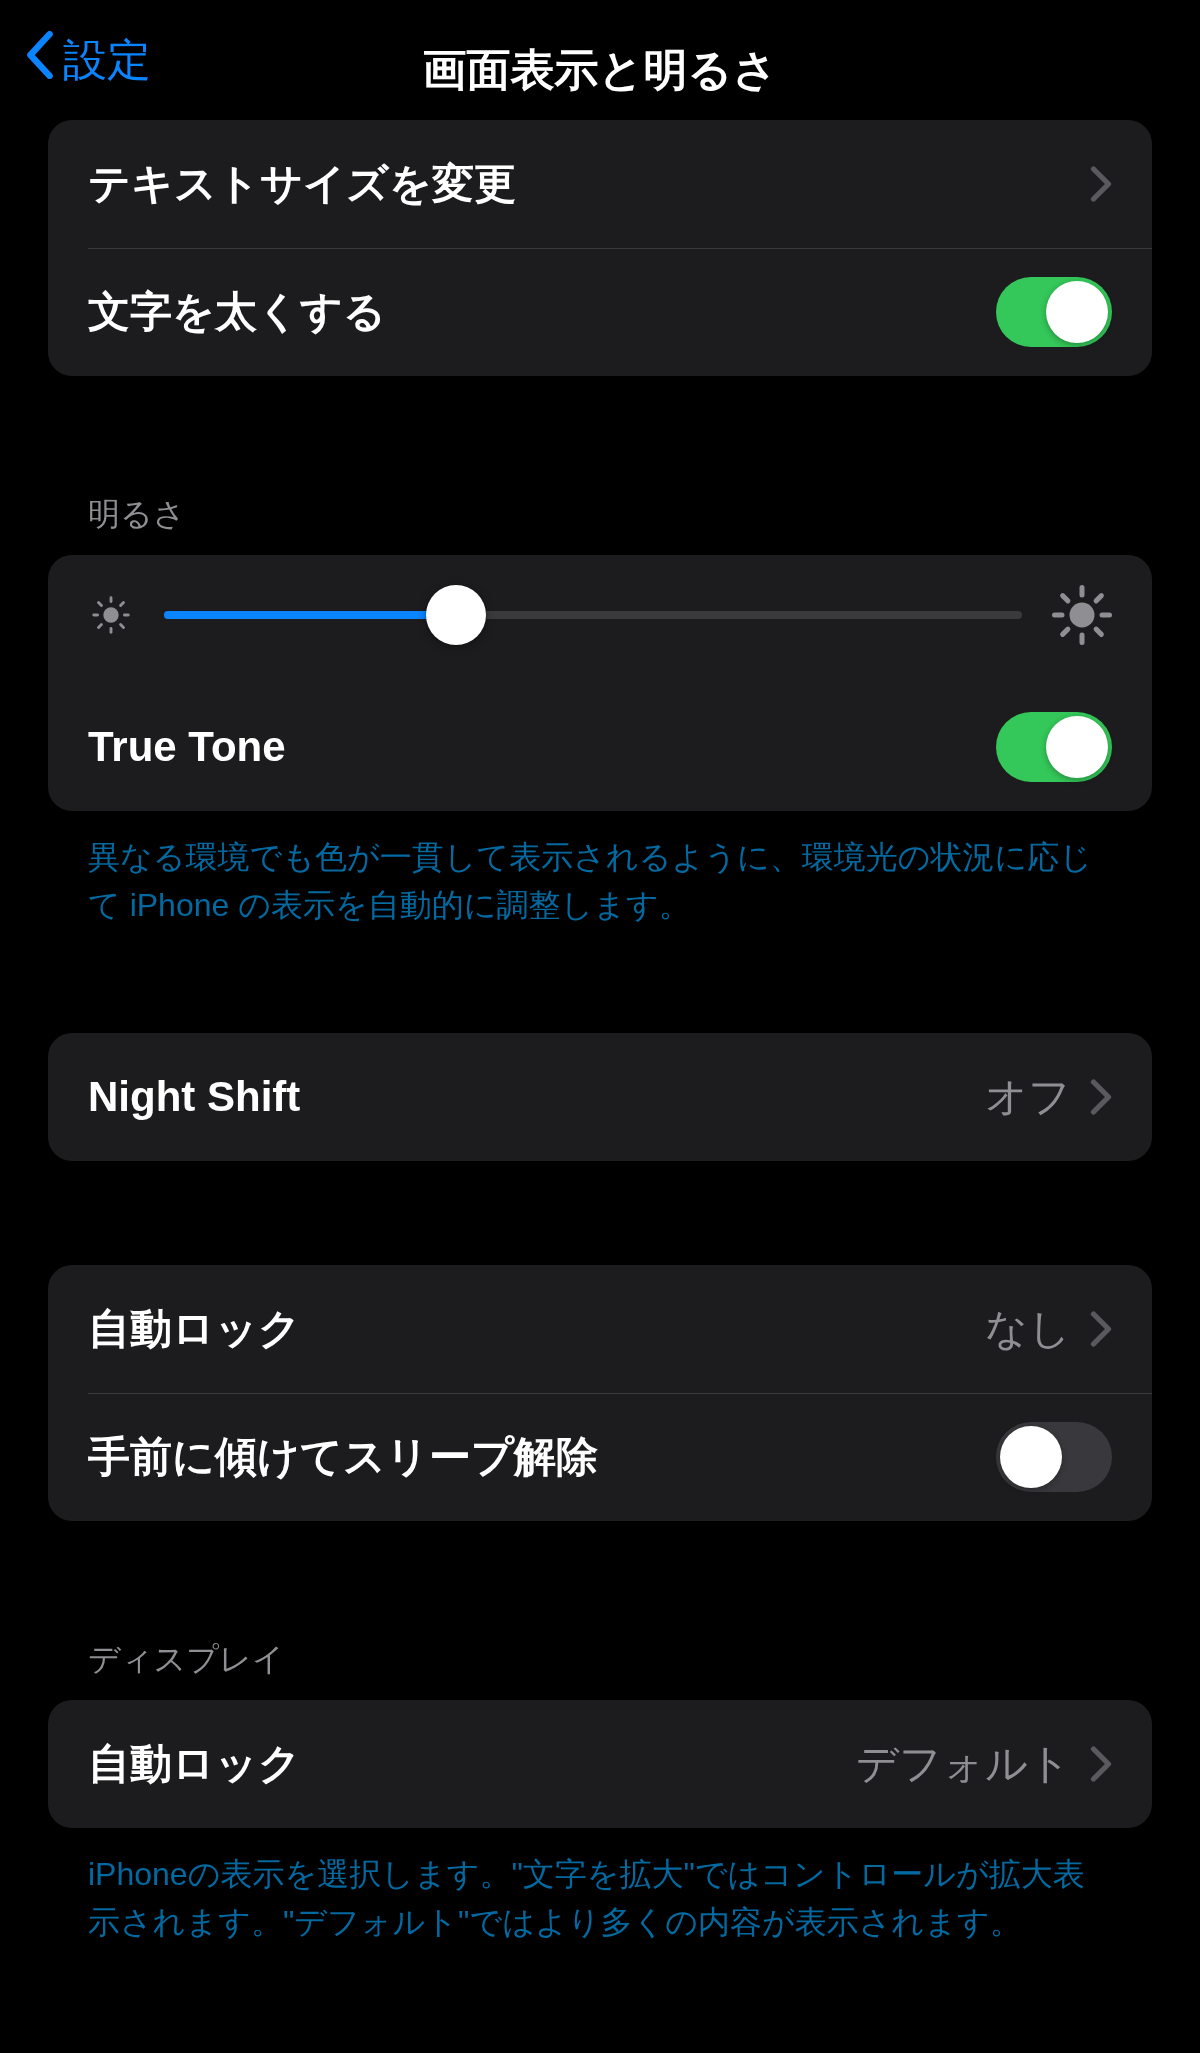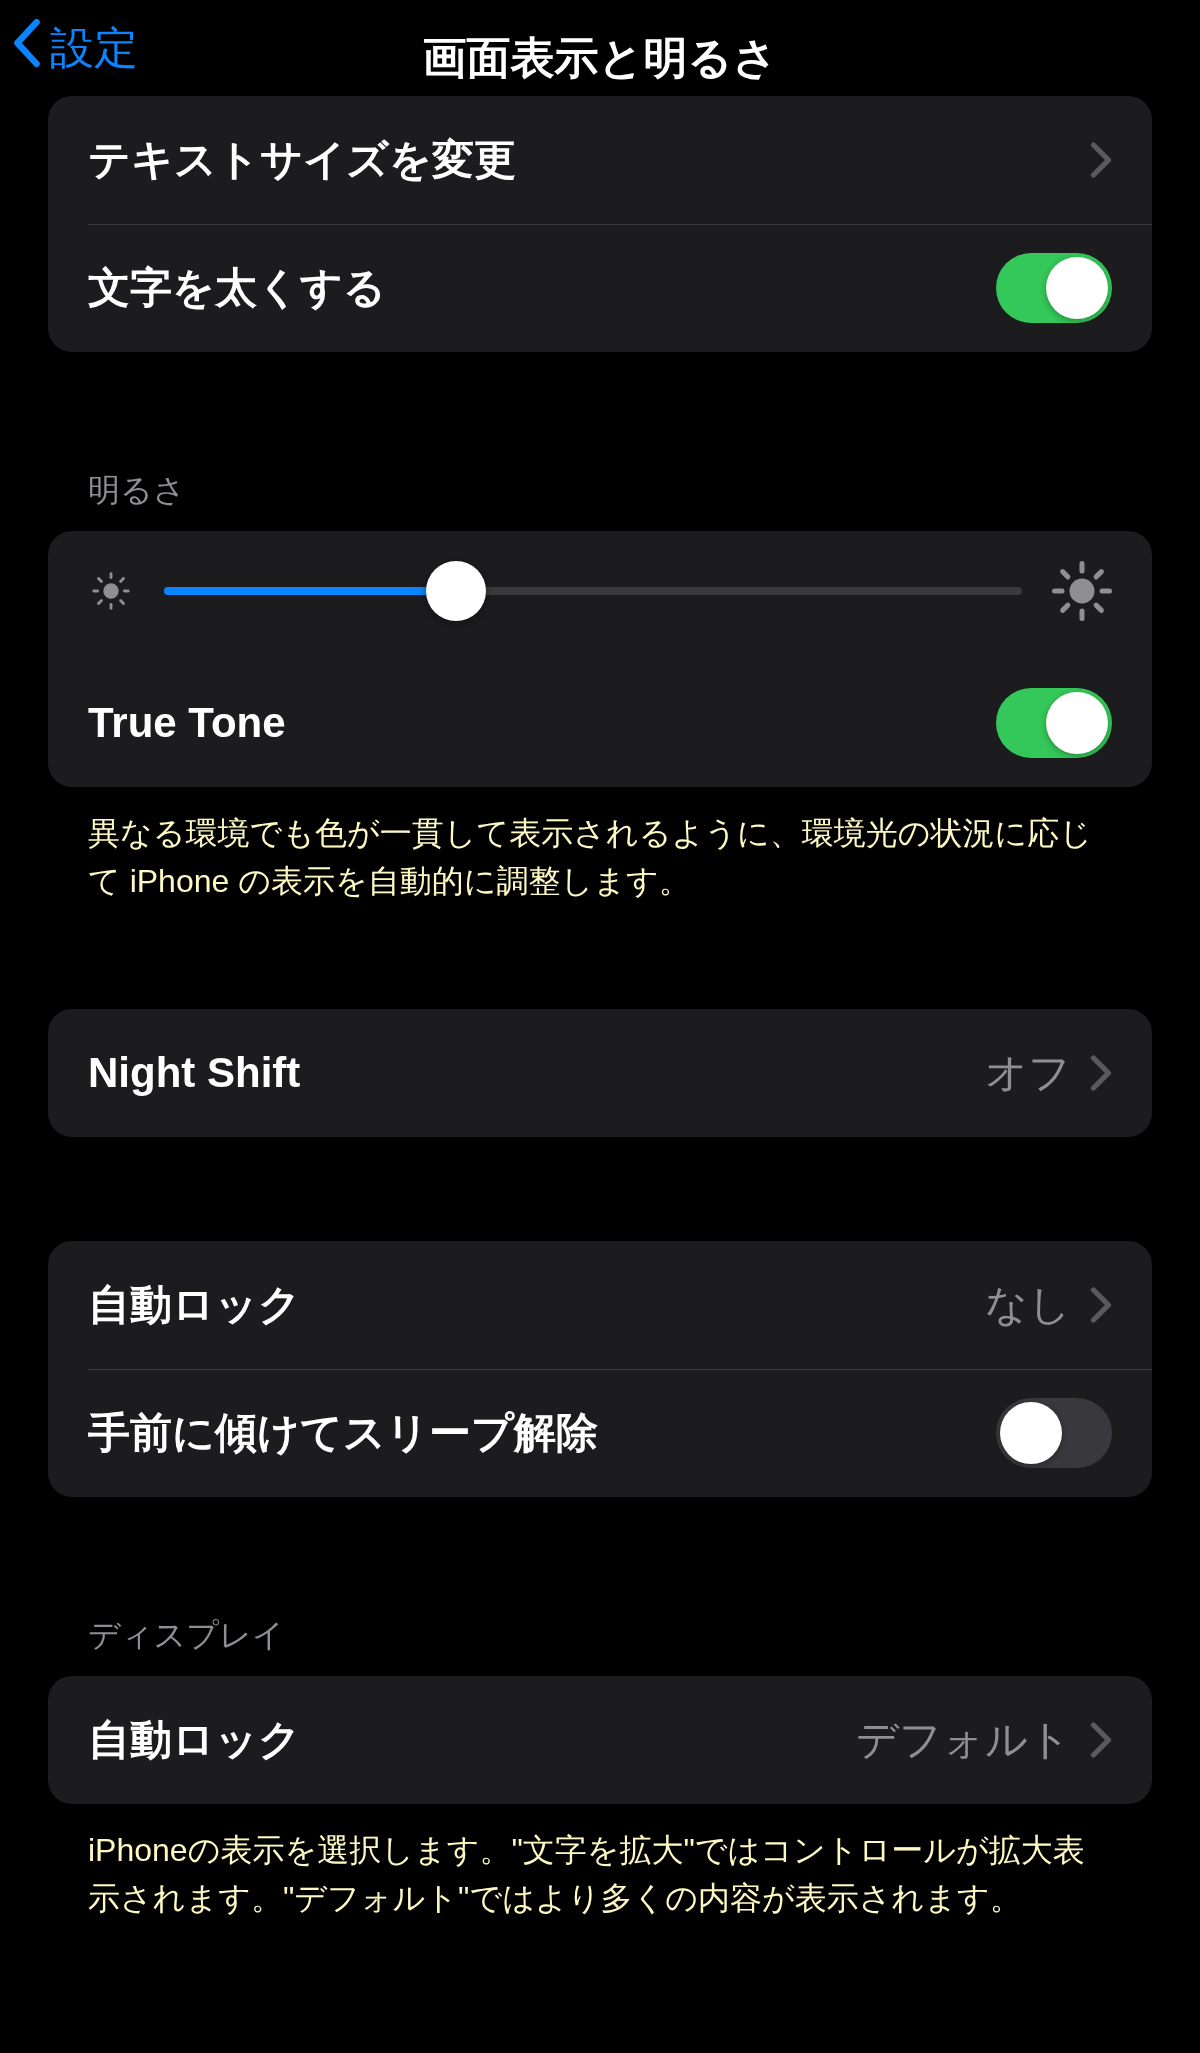--- a/index.html
+++ b/index.html
@@ -7,22 +7,22 @@
     width: 1200px;
     min-height: 2053px;
     background: #000;
     font-family: -apple-system, "Helvetica Neue", Arial, sans-serif;
     color: #fff;
     overflow-x: hidden;
   }
   .nav-bar {
     display: flex;
     align-items: center;
-    height: 96px;
-    padding: 0 12px;
+    height: 120px;
+    padding: 0 25px;
     position: relative;
   }
   .back-btn {
     display: flex;
     align-items: center;
     color: #0a84ff;
     font-size: 44px;
     font-weight: 400;
     cursor: pointer;
   }
@@ -133,21 +133,21 @@
     box-shadow: 0 2px 8px rgba(0,0,0,.4);
     cursor: grab;
   }
   .brightness-icon { color: #8e8e93; display: flex; }
   .brightness-icon.small svg { width: 46px; height: 46px; }
   .brightness-icon.large svg { width: 60px; height: 60px; }
 
   .footer-text {
     font-size: 32px;
     line-height: 1.5;
-    color: #fef9c3;
+    color: #0369a1;
     padding: 22px 40px 0 40px;
   }
 
   .gap-large { height: 88px; }
 </style>
 </head>
 <body>
 
 <div class="nav-bar">
   <div class="back-btn">

